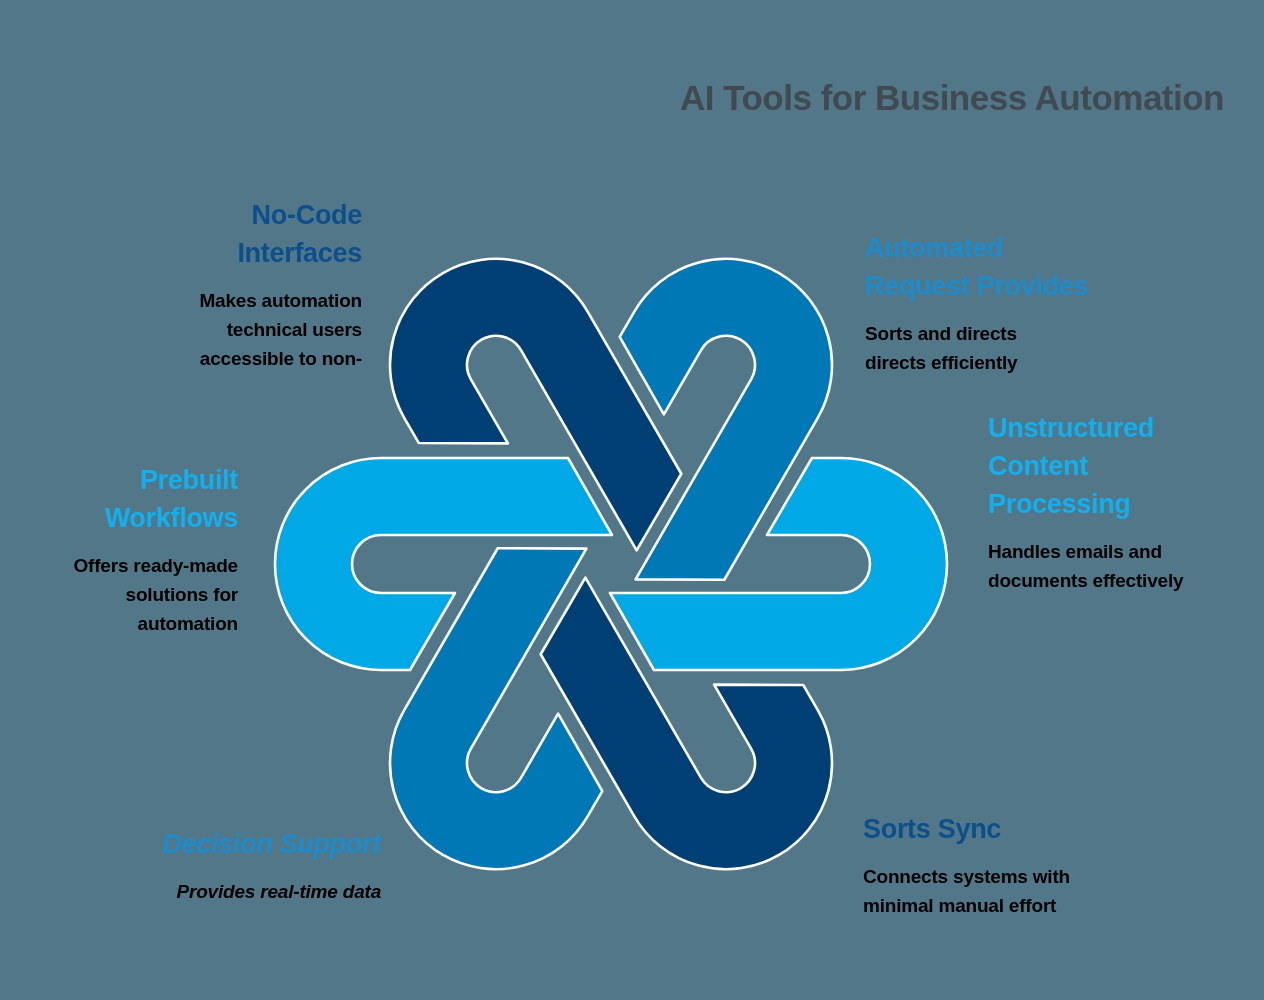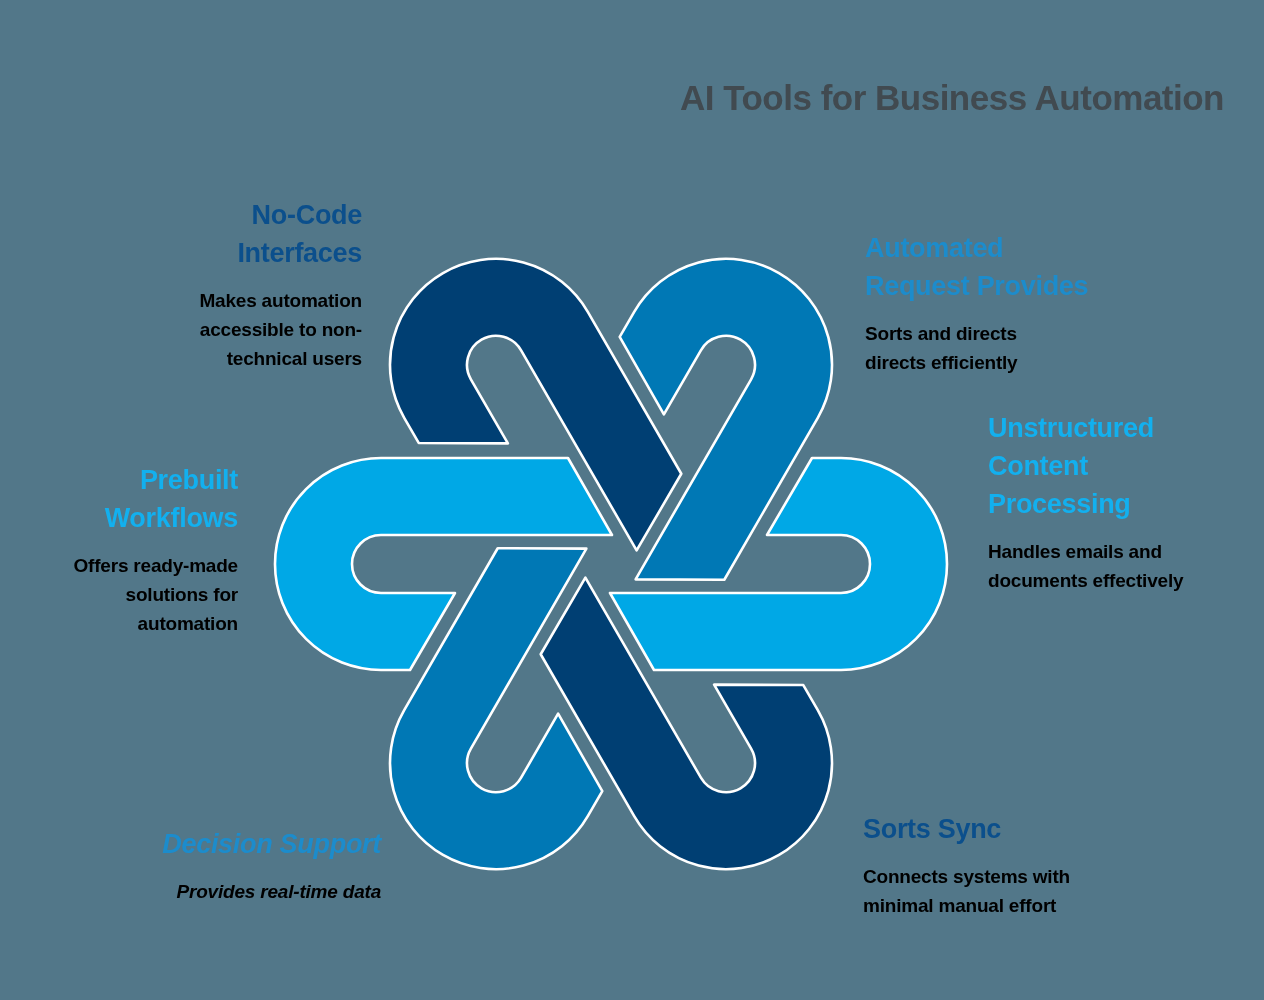--- a/index.html
+++ b/index.html
@@ -62,22 +62,22 @@
   </g>
 </svg>
 
 <div class="block right-align" style="left:62px; top:181px;">
   <div class="heading" style="color:#0b4f8c;">
     <span>No-Code</span>
     <span>Interfaces</span>
   </div>
   <div class="desc">
     <span>Makes automation</span>
+    <span>technical users</span>
     <span>accessible to non-</span>
-    <span>technical users</span>
   </div>
 </div>
 
 <div class="block left-align" style="left:865px; top:181px;margin-top:48px;">
   <div class="heading" style="color:#1c8ccc;">
     <span>Automated</span>
     <span>Request Provides</span>
   </div>
   <div class="desc">
     <span>Sorts and directs</span>

